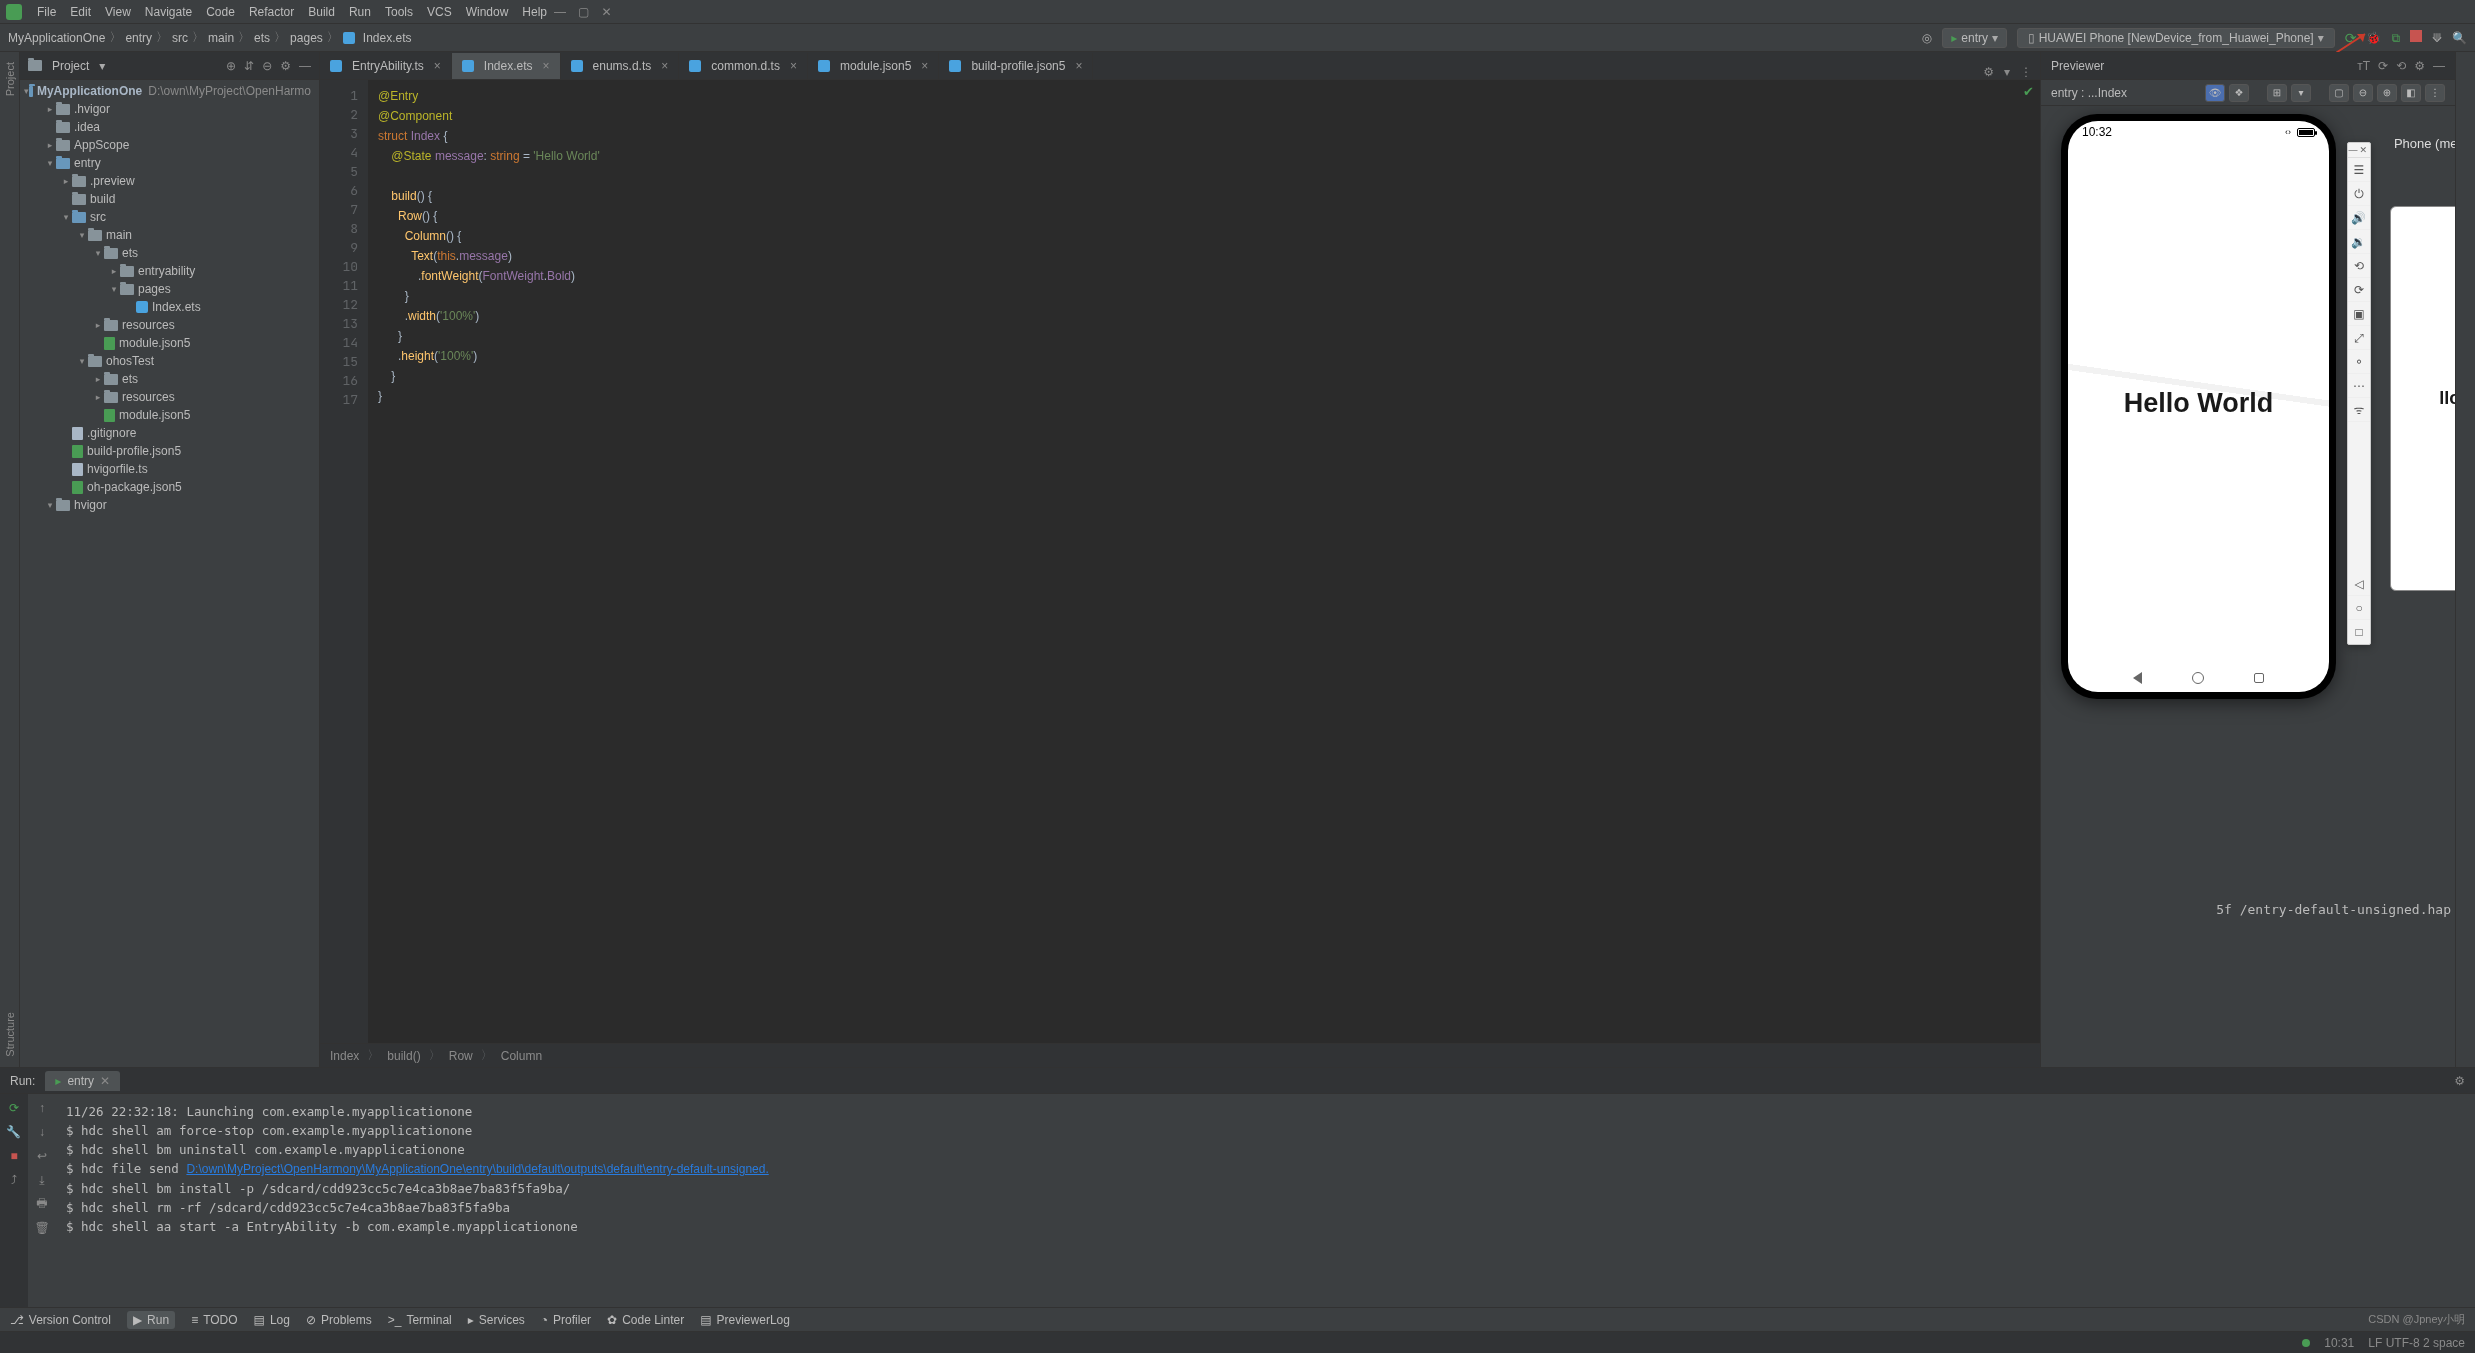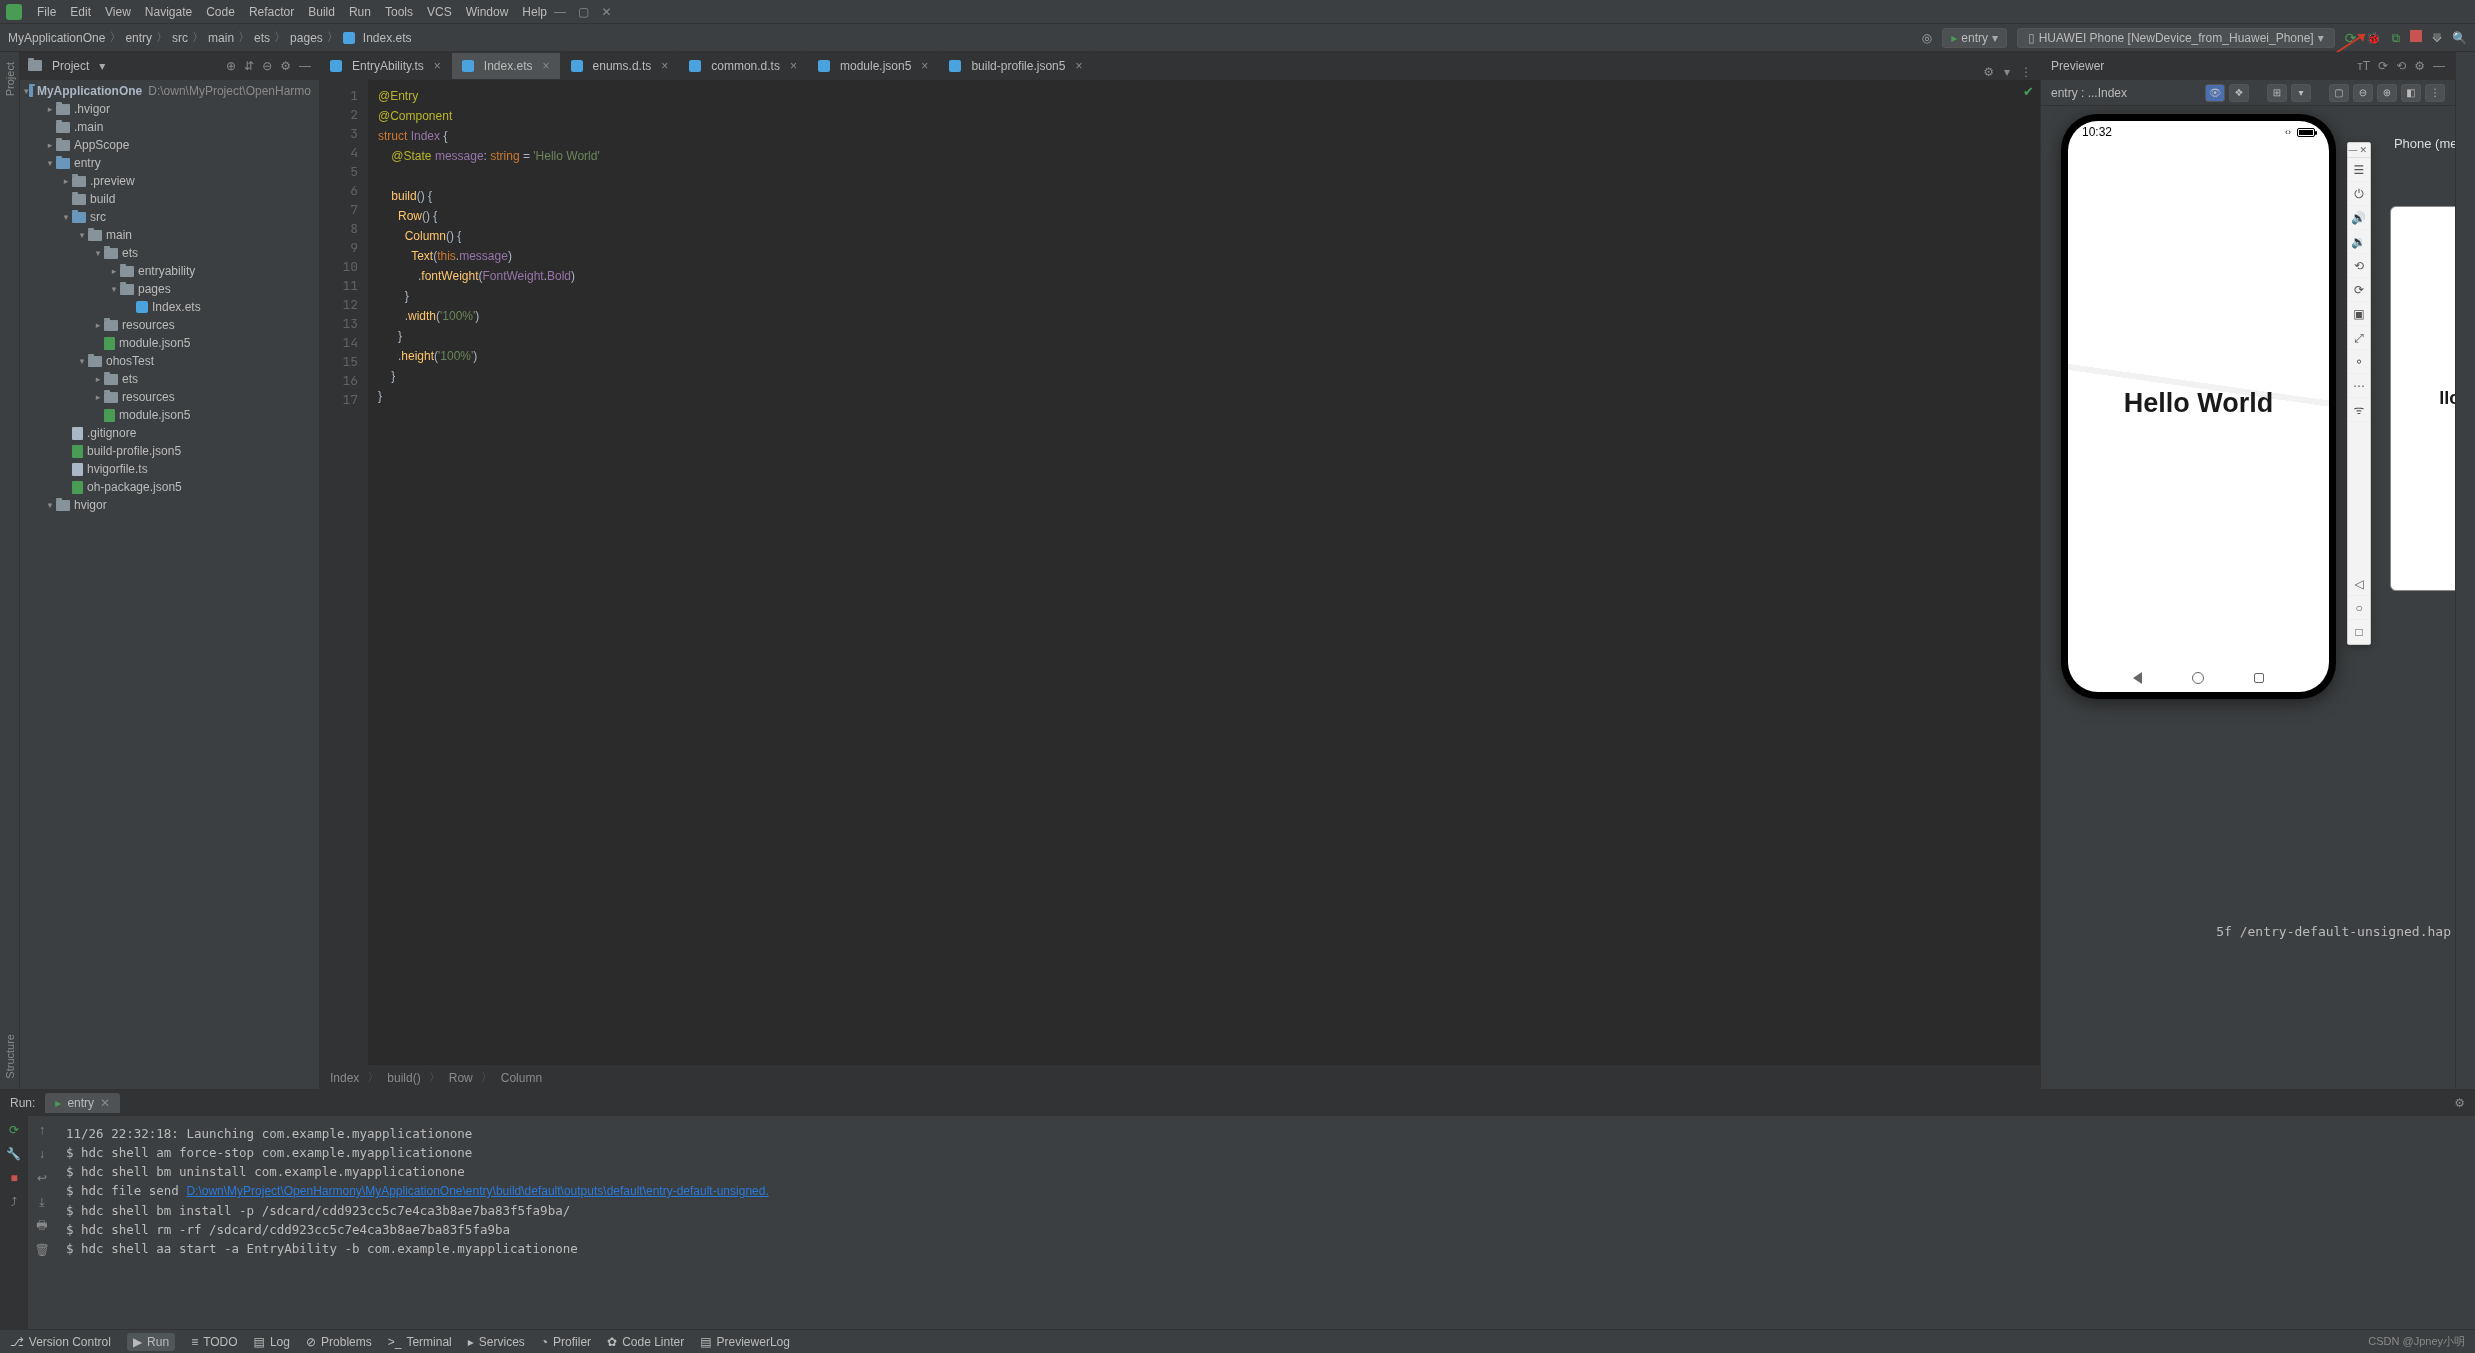--- a/index.html
+++ b/index.html
@@ -227,21 +227,21 @@
             <span class="proj-path">D:\own\MyProject\OpenHarmo</span>
           </div>
           <div class="tree-row" style="padding-left: 24px;">
             <span class="tr-arrow">▸</span>
             <span class="folder-icon"></span>
             <span>.hvigor</span>
           </div>
           <div class="tree-row" style="padding-left: 24px;">
             <span class="tr-arrow"> </span>
             <span class="folder-icon"></span>
-            <span>.main</span>
+            <span>.idea</span>
           </div>
           <div class="tree-row" style="padding-left: 24px;">
             <span class="tr-arrow">▸</span>
             <span class="folder-icon"></span>
             <span>AppScope</span>
           </div>
           <div class="tree-row" style="padding-left: 24px;">
             <span class="tr-arrow">▾</span>
             <span class="folder-icon blue"></span>
             <span>entry</span>
@@ -571,13 +571,18 @@
         <span>✿</span>
         <span>Code Linter</span>
       </div>
       <div class="bottom-item">
         <span>▤</span>
         <span>PreviewerLog</span>
       </div>
       <div class="right">CSDN @Jpney小明</div>
     </div>
 
+  <div class="status-bar">
+    <span class="green-dot"></span>
+    <span>10:31</span>
+    <span>LF   UTF-8   2 space</span>
+  </div>
 </div>
 
 </body></html>

